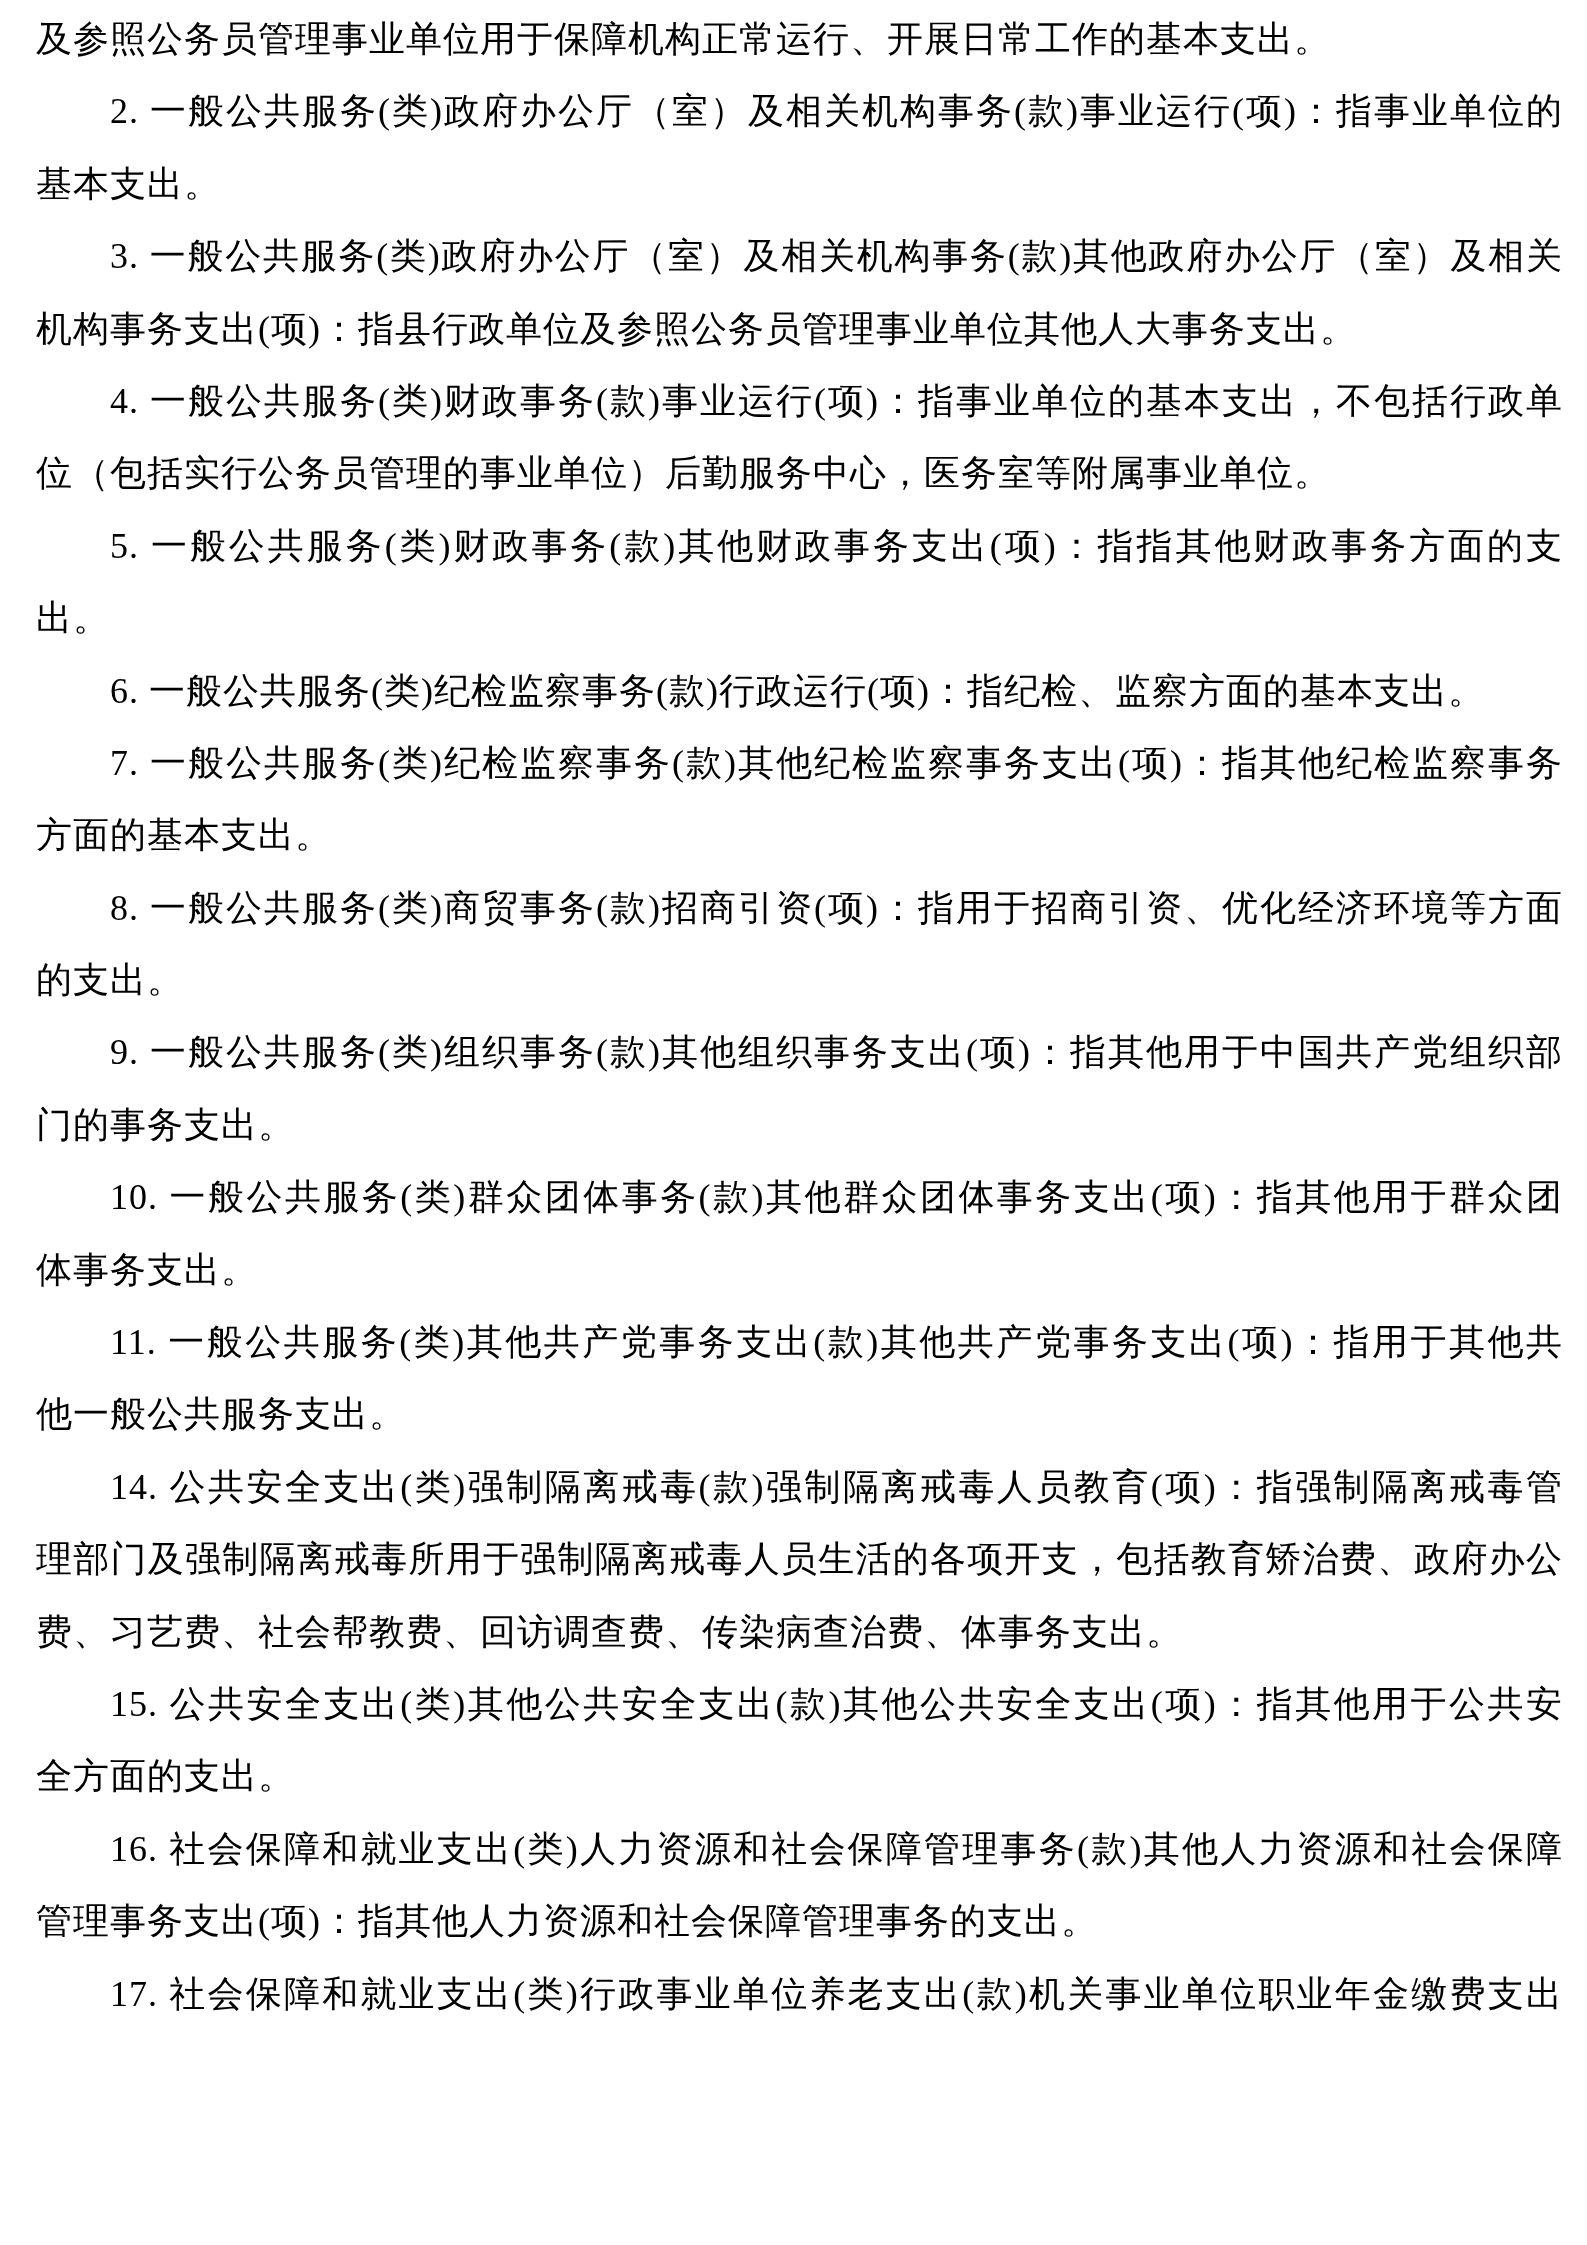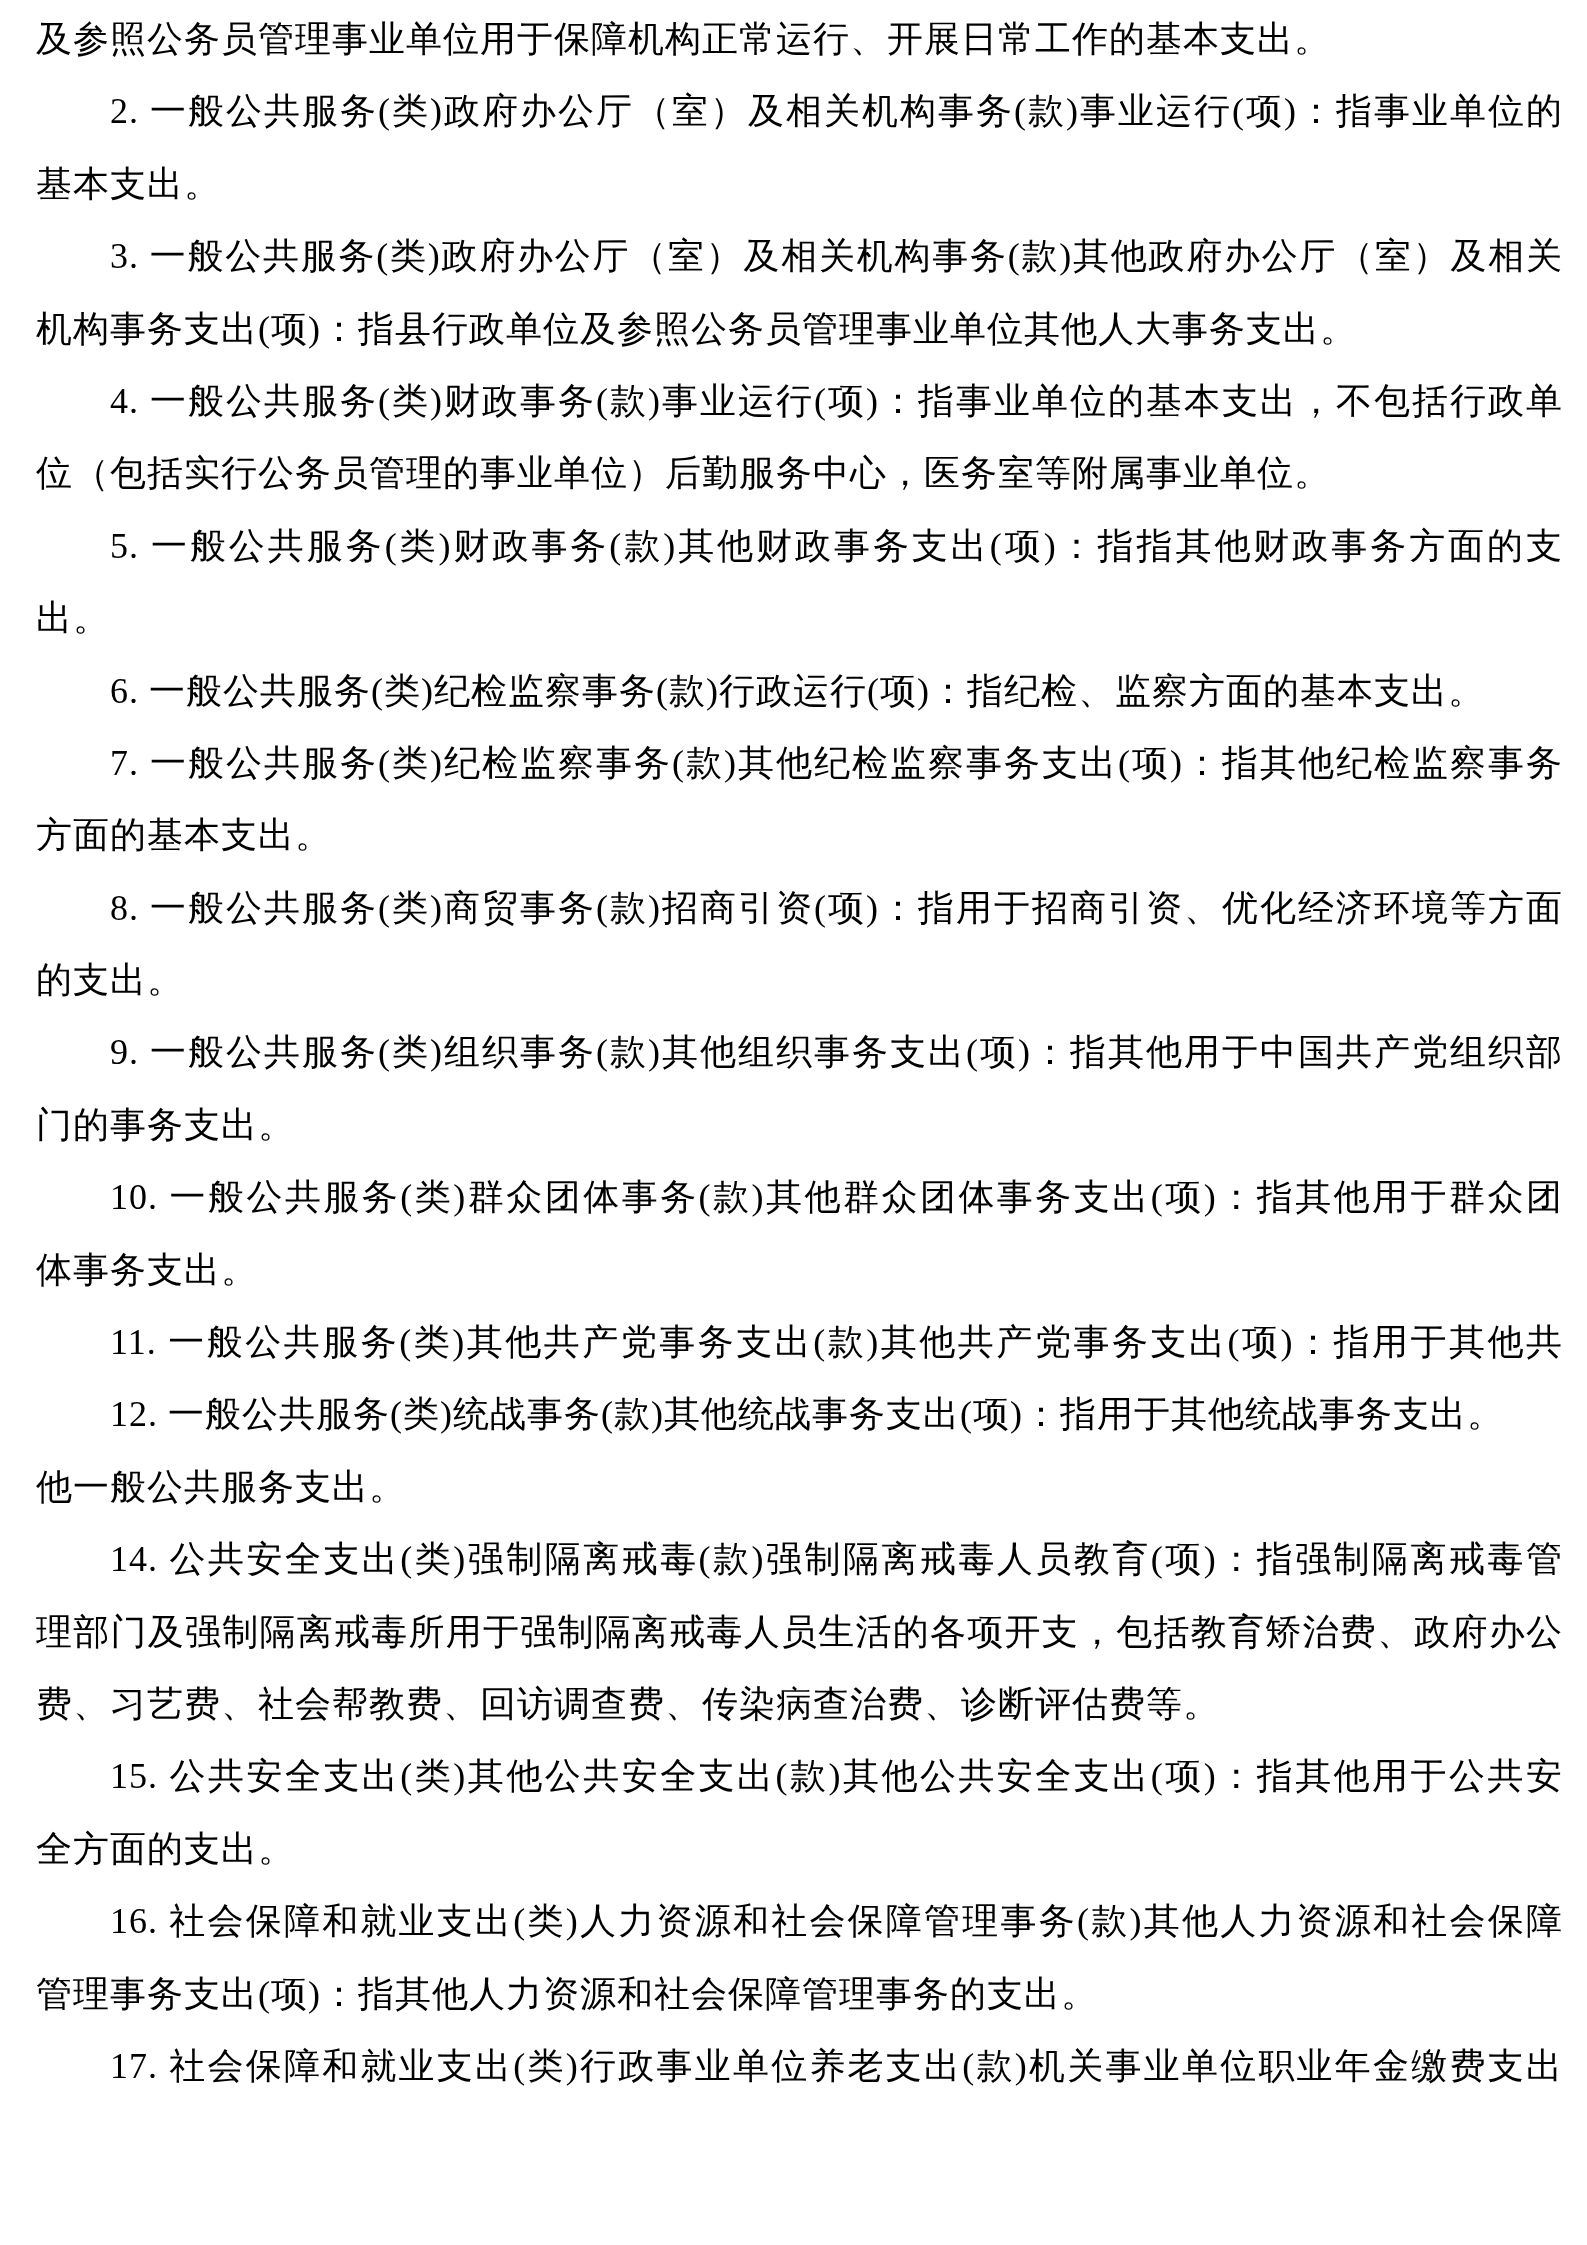--- a/index.html
+++ b/index.html
@@ -59,24 +59,23 @@
       <div class="line indent">6. 一般公共服务(类)纪检监察事务(款)行政运行(项)：指纪检、监察方面的基本支出。</div>
       <div class="line fill indent">7. 一般公共服务(类)纪检监察事务(款)其他纪检监察事务支出(项)：指其他纪检监察事务</div>
       <div class="line">方面的基本支出。</div>
       <div class="line fill indent">8. 一般公共服务(类)商贸事务(款)招商引资(项)：指用于招商引资、优化经济环境等方面</div>
       <div class="line">的支出。</div>
       <div class="line fill indent">9. 一般公共服务(类)组织事务(款)其他组织事务支出(项)：指其他用于中国共产党组织部</div>
       <div class="line">门的事务支出。</div>
       <div class="line fill indent">10. 一般公共服务(类)群众团体事务(款)其他群众团体事务支出(项)：指其他用于群众团</div>
       <div class="line">体事务支出。</div>
       <div class="line fill indent">11. 一般公共服务(类)其他共产党事务支出(款)其他共产党事务支出(项)：指用于其他共</div>
-      <div class="line indent">12. 一般公共服务(类)统战事务(款)其他统战事务支出(项)：指用于其他统战事务支出。</div>
       <div class="line">他一般公共服务支出。</div>
       <div class="line fill indent">14. 公共安全支出(类)强制隔离戒毒(款)强制隔离戒毒人员教育(项)：指强制隔离戒毒管</div>
       <div class="line fill">理部门及强制隔离戒毒所用于强制隔离戒毒人员生活的各项开支，包括教育矫治费、政府办公厅</div>
-      <div class="line">费、习艺费、社会帮教费、回访调查费、传染病查治费、诊断评估费等。</div>
+      <div class="line">费、习艺费、社会帮教费、回访调查费、传染病查治费、体事务支出。</div>
       <div class="line fill indent">15. 公共安全支出(类)其他公共安全支出(款)其他公共安全支出(项)：指其他用于公共安</div>
       <div class="line">全方面的支出。</div>
       <div class="line fill indent">16. 社会保障和就业支出(类)人力资源和社会保障管理事务(款)其他人力资源和社会保障</div>
       <div class="line">管理事务支出(项)：指其他人力资源和社会保障管理事务的支出。</div>
       <div class="line fill indent">17. 社会保障和就业支出(类)行政事业单位养老支出(款)机关事业单位职业年金缴费支出</div>
     </div>
 </div>
 
 </body></html>

